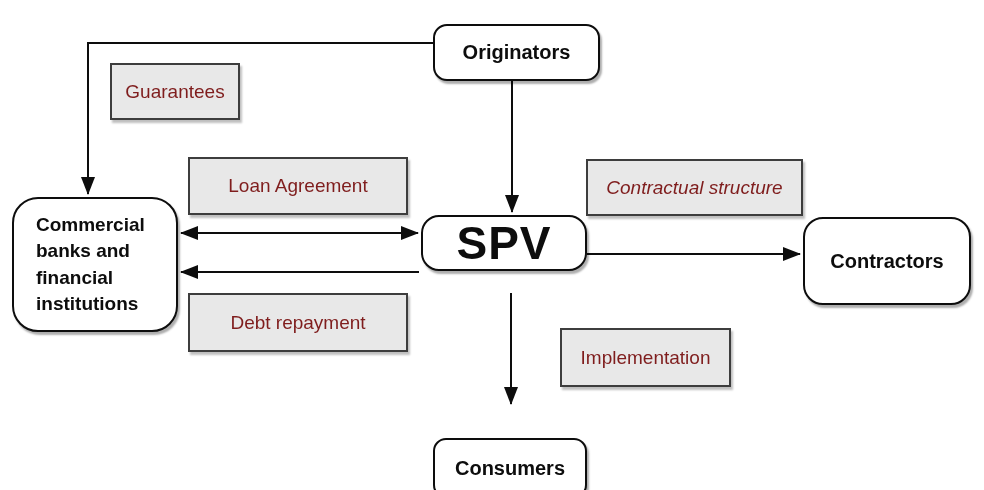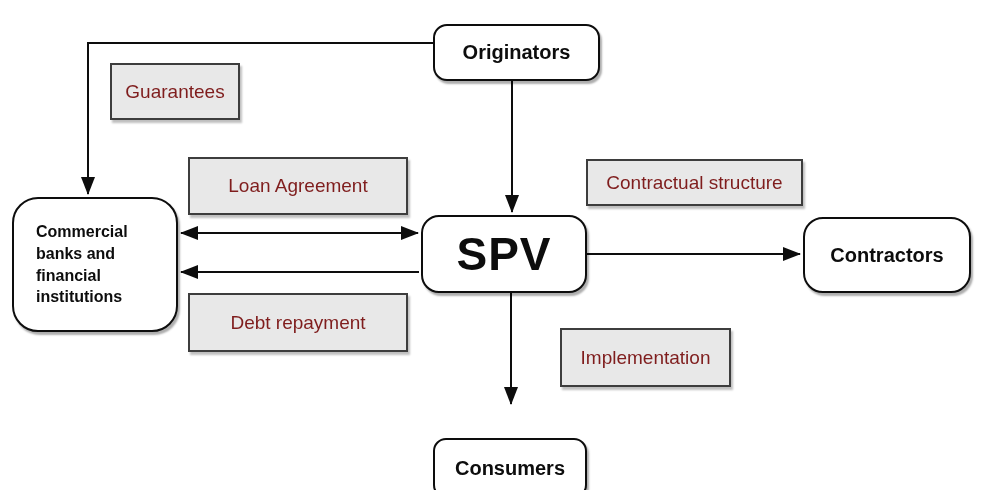--- a/index.html
+++ b/index.html
@@ -17,35 +17,35 @@
   .node{
     position:absolute;background:var(--node-bg);border:2px solid var(--node-border);
     display:flex;align-items:center;justify-content:center;
     font-weight:bold;font-size:20px;color:var(--text);
     box-shadow:2px 3px 2px rgba(0,0,0,0.32);
   }
   .node-originators{left:433px;top:24px;width:167px;height:57px;border-radius:14px;}
   .node-commercial{
     left:12px;top:197px;width:166px;height:135px;border-radius:26px;
     justify-content:flex-start;text-align:left;padding-left:22px;
-    font-size:16px;line-height:1.37;white-space:pre-line;
+    font-size:19px;line-height:1.37;white-space:pre-line;
   }
-  .node-spv{left:421px;top:215px;width:166px;height:78px;border-radius:18px;
+  .node-spv{left:421px;top:215px;width:166px;height:56px;border-radius:18px;
     font-size:46px;letter-spacing:1px;}
-  .node-contractors{left:803px;top:217px;width:168px;height:76px;border-radius:20px;}
+  .node-contractors{left:803px;top:217px;width:168px;height:88px;border-radius:20px;}
   .node-consumers{left:433px;top:407px;width:154px;height:60px;border-radius:13px;margin-top:31px;}
   .edge-label{
     position:absolute;background:var(--label-bg);border:2px solid var(--label-border);
     display:flex;align-items:center;justify-content:center;text-align:center;
     font-size:19px;color:#7f1d1d;box-shadow:2px 3px 2px rgba(0,0,0,0.25);
   }
   .lbl-guarantees{left:110px;top:63px;width:130px;height:57px;}
   .lbl-loan{left:188px;top:157px;width:220px;height:58px;}
   .lbl-debt{left:188px;top:293px;width:220px;height:59px;}
-  .lbl-contractual{left:586px;top:159px;width:217px;height:47px;}
+  .lbl-contractual{left:586px;top:159px;width:217px;height:57px;font-style:italic;}
   .lbl-implementation{left:560px;top:328px;width:171px;height:59px;}
   svg path.edge{stroke:var(--arrow);stroke-width:2;fill:none;}
 </style>
 </head>
 <body>
 
 <div class="stage">
 
   <svg class="arrows" width="984" height="490" viewBox="0 0 984 490" xmlns="http://www.w3.org/2000/svg">
     <defs>

